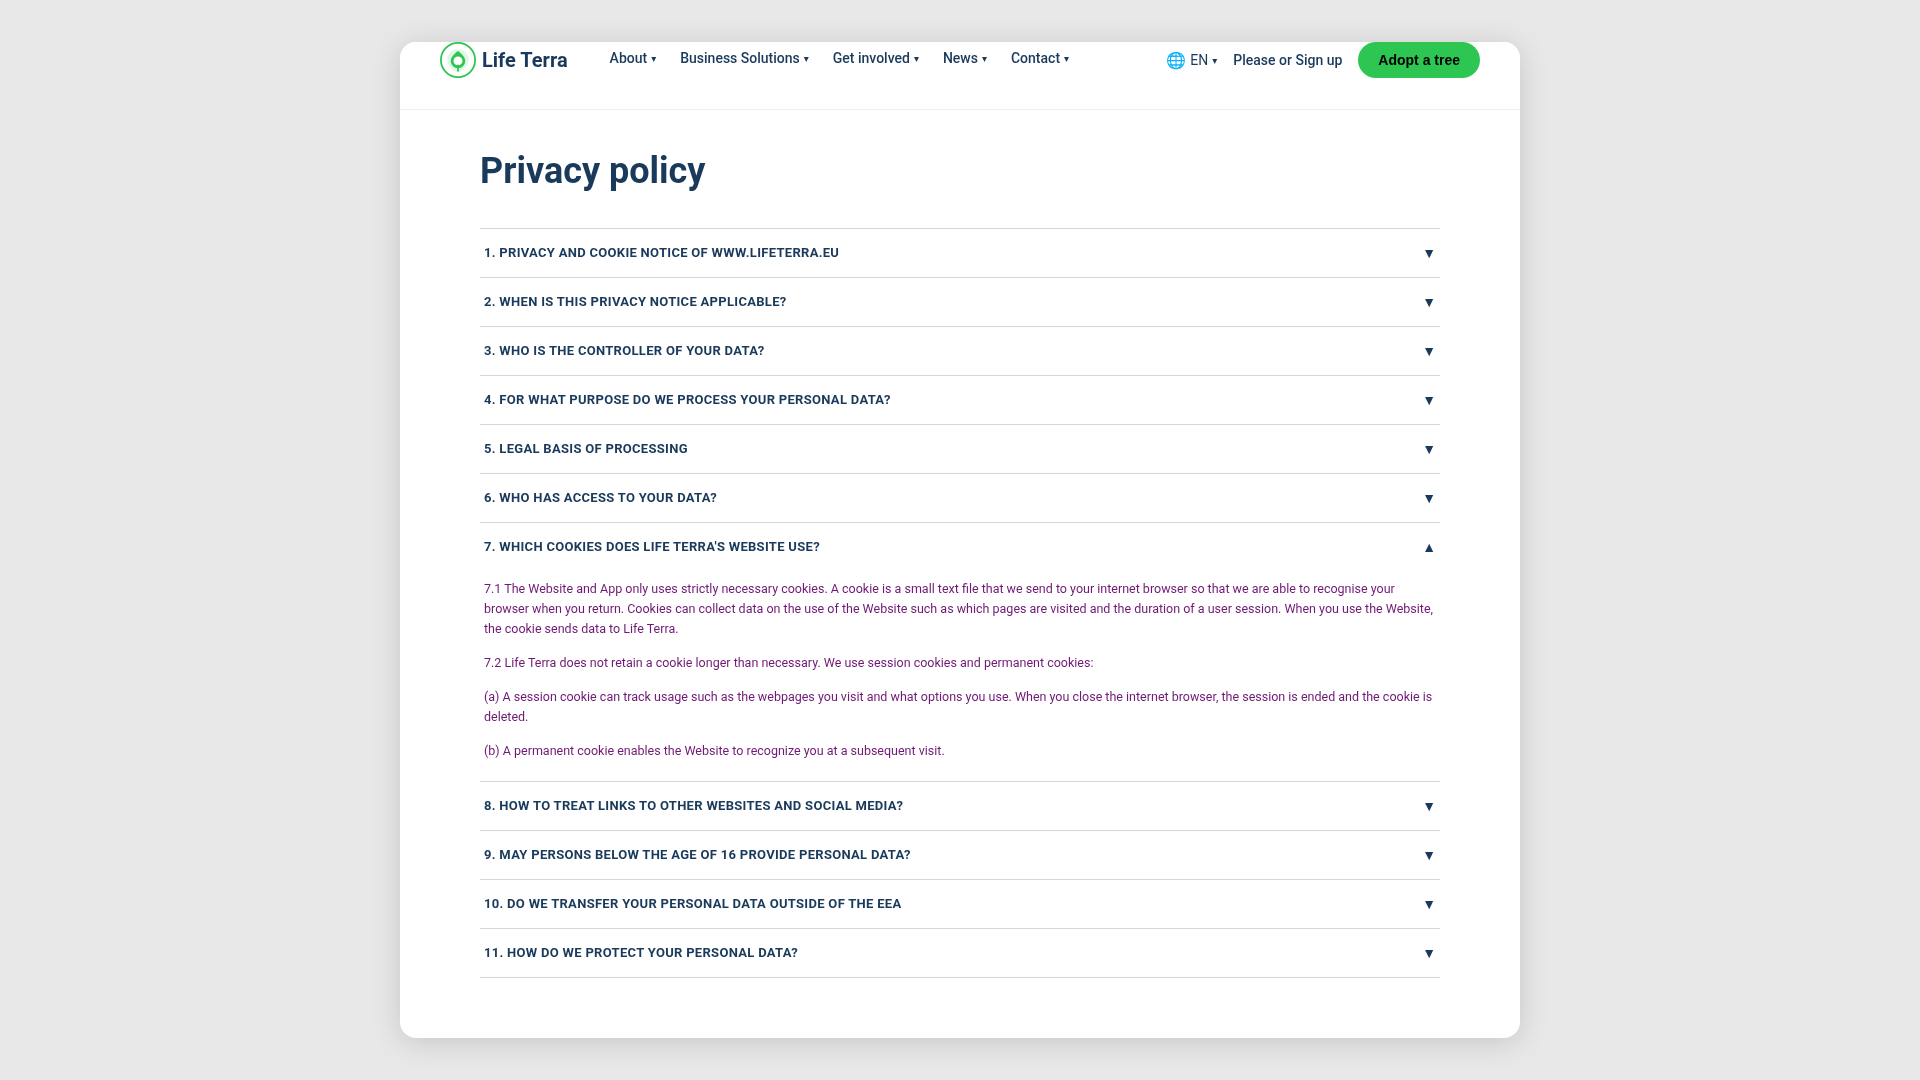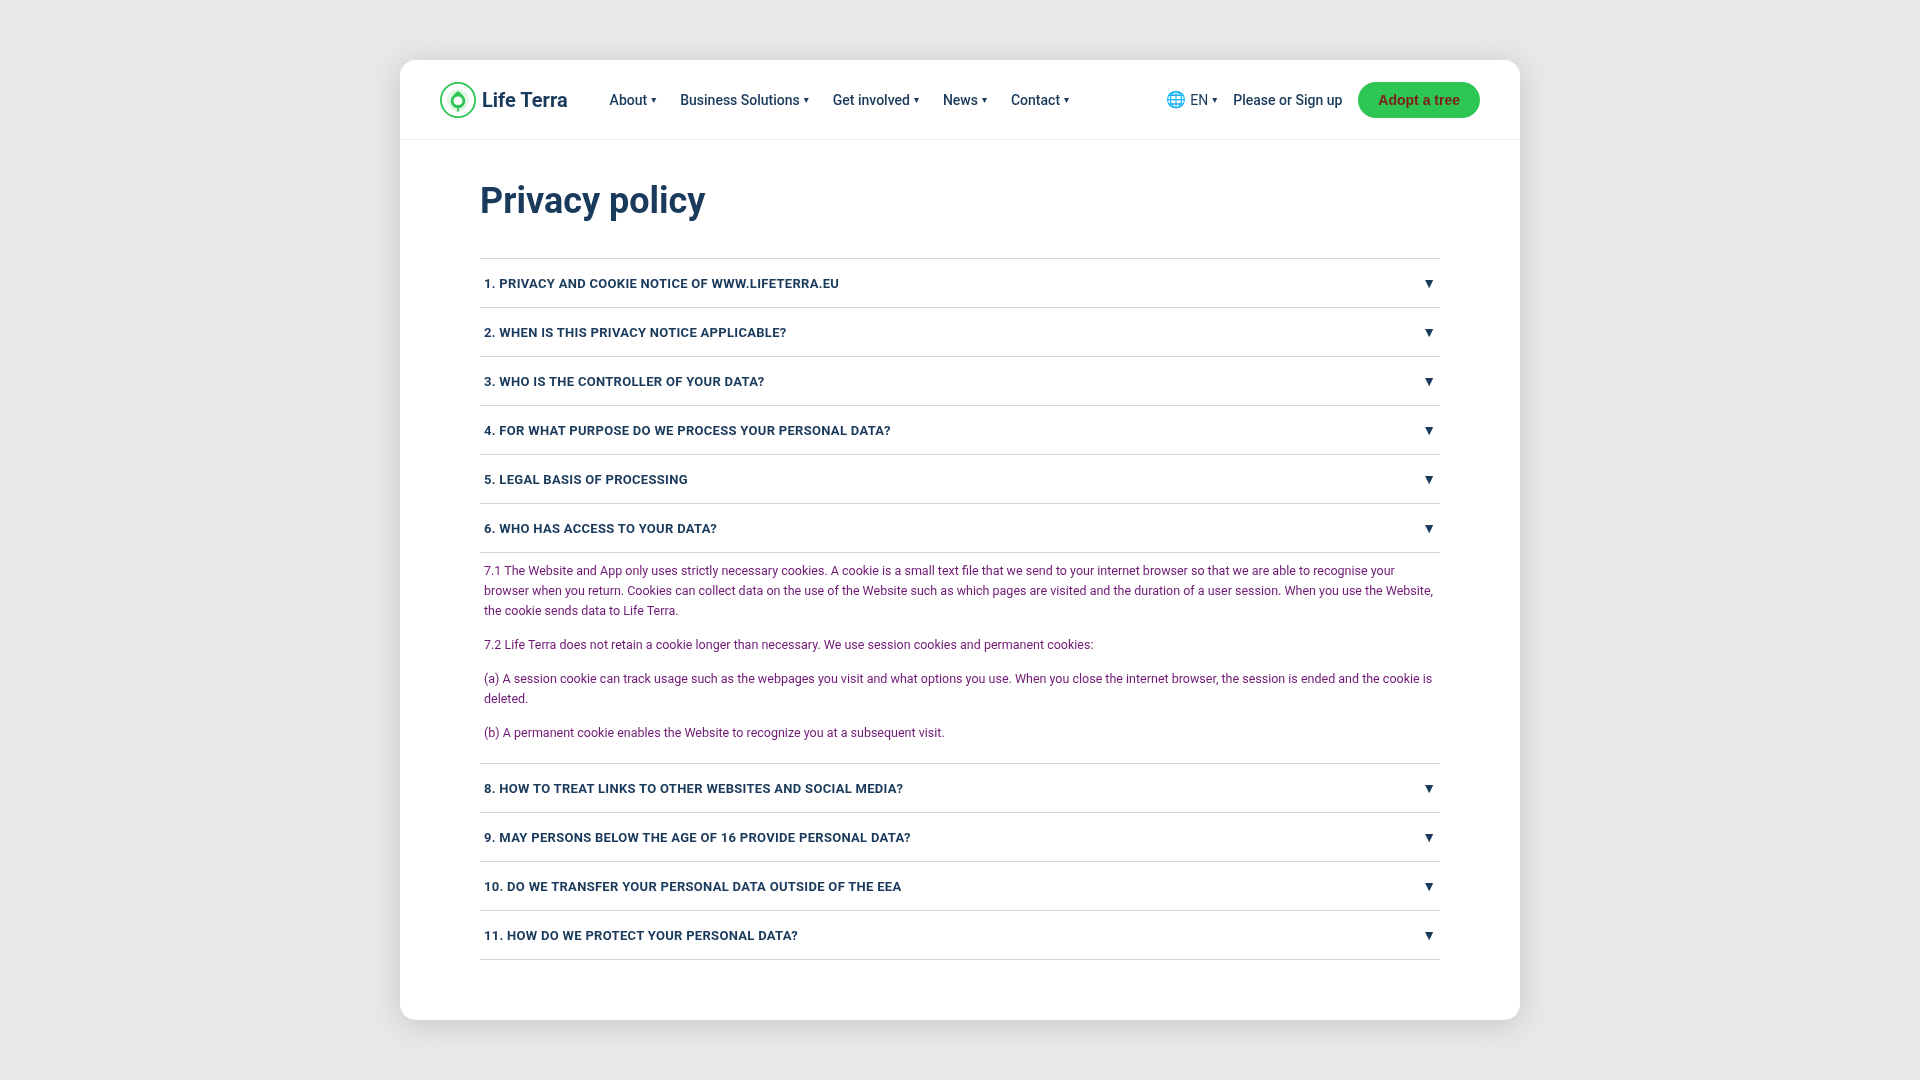--- a/index.html
+++ b/index.html
@@ -16,23 +16,23 @@
       background: white;
       border-radius: 16px;
       width: 1120px;
       max-width: 100%;
       box-shadow: 0 4px 30px rgba(0,0,0,0.15);
       overflow: hidden;
     }
     
     .navbar {
       display: flex;
-      align-items: center;
+      align-items: flex-start;
       padding: 0 40px;
-      height: 80px;
+      height: 68px;
       border-bottom: 1px solid #f0f0f0;
       background: white;
     }
     .logo {
       display: flex;
       align-items: center;
       gap: 6px;
       margin-right: 32px;
       text-decoration: none;
     }
@@ -82,21 +82,21 @@
       cursor: pointer;
     }
     .login-link {
       font-size: 14px;
       color: #1a3a5c;
       cursor: pointer;
       font-weight: 500;
     }
     .adopt-btn {
       background: #2dc653;
-      color: #7f1d1d;
+      color: #000000;
       border: none;
       border-radius: 24px;
       padding: 10px 20px;
       font-size: 14px;
       font-weight: 600;
       cursor: pointer;
       white-space: nowrap;
     }
     
     .page-content {
@@ -113,21 +113,21 @@
       width: 100%;
     }
     .accordion-item {
       border-top: 1px solid #d0d8e0;
     }
     .accordion-item:last-child {
       border-bottom: 1px solid #d0d8e0;
     }
     .accordion-header {
       display: flex;
-      align-items: center;
+      align-items: flex-start;
       justify-content: space-between;
       padding: 16px 4px;
       cursor: pointer;
       user-select: none;
       gap: 48px;
     }
     .accordion-header-text {
       font-size: 13px;
       font-weight: 700;
       color: #1a3a5c;
@@ -237,20 +237,24 @@
             <span class="accordion-arrow">▼</span>
           </div>
         </div>
         <div class="accordion-item">
           <div class="accordion-header">
             <span class="accordion-header-text">6. WHO HAS ACCESS TO YOUR DATA?</span>
             <span class="accordion-arrow">▼</span>
           </div>
         </div>
         <div class="accordion-item">
+          <div class="accordion-header">
+            <span class="accordion-header-text">7. WHICH COOKIES DOES LIFE TERRA'S WEBSITE USE?</span>
+            <span class="accordion-arrow">▲</span>
+          </div>
           <div class="accordion-body">
             <p>7.1 The Website and App only uses strictly necessary cookies. A cookie is a small text file that we send to your internet browser so that we are able to recognise your browser when you return. Cookies can collect data on the use of the Website such as which pages are visited and the duration of a user session. When you use the Website, the cookie sends data to Life Terra.</p>
             <p>7.2 Life Terra does not retain a cookie longer than necessary. We use session cookies and permanent cookies:</p>
             <p>(a) A session cookie can track usage such as the webpages you visit and what options you use. When you close the internet browser, the session is ended and the cookie is deleted.</p>
             <p>(b) A permanent cookie enables the Website to recognize you at a subsequent visit.</p>
           </div>
         </div>
         <div class="accordion-item">
           <div class="accordion-header">
             <span class="accordion-header-text">8. HOW TO TREAT LINKS TO OTHER WEBSITES AND SOCIAL MEDIA?</span>

